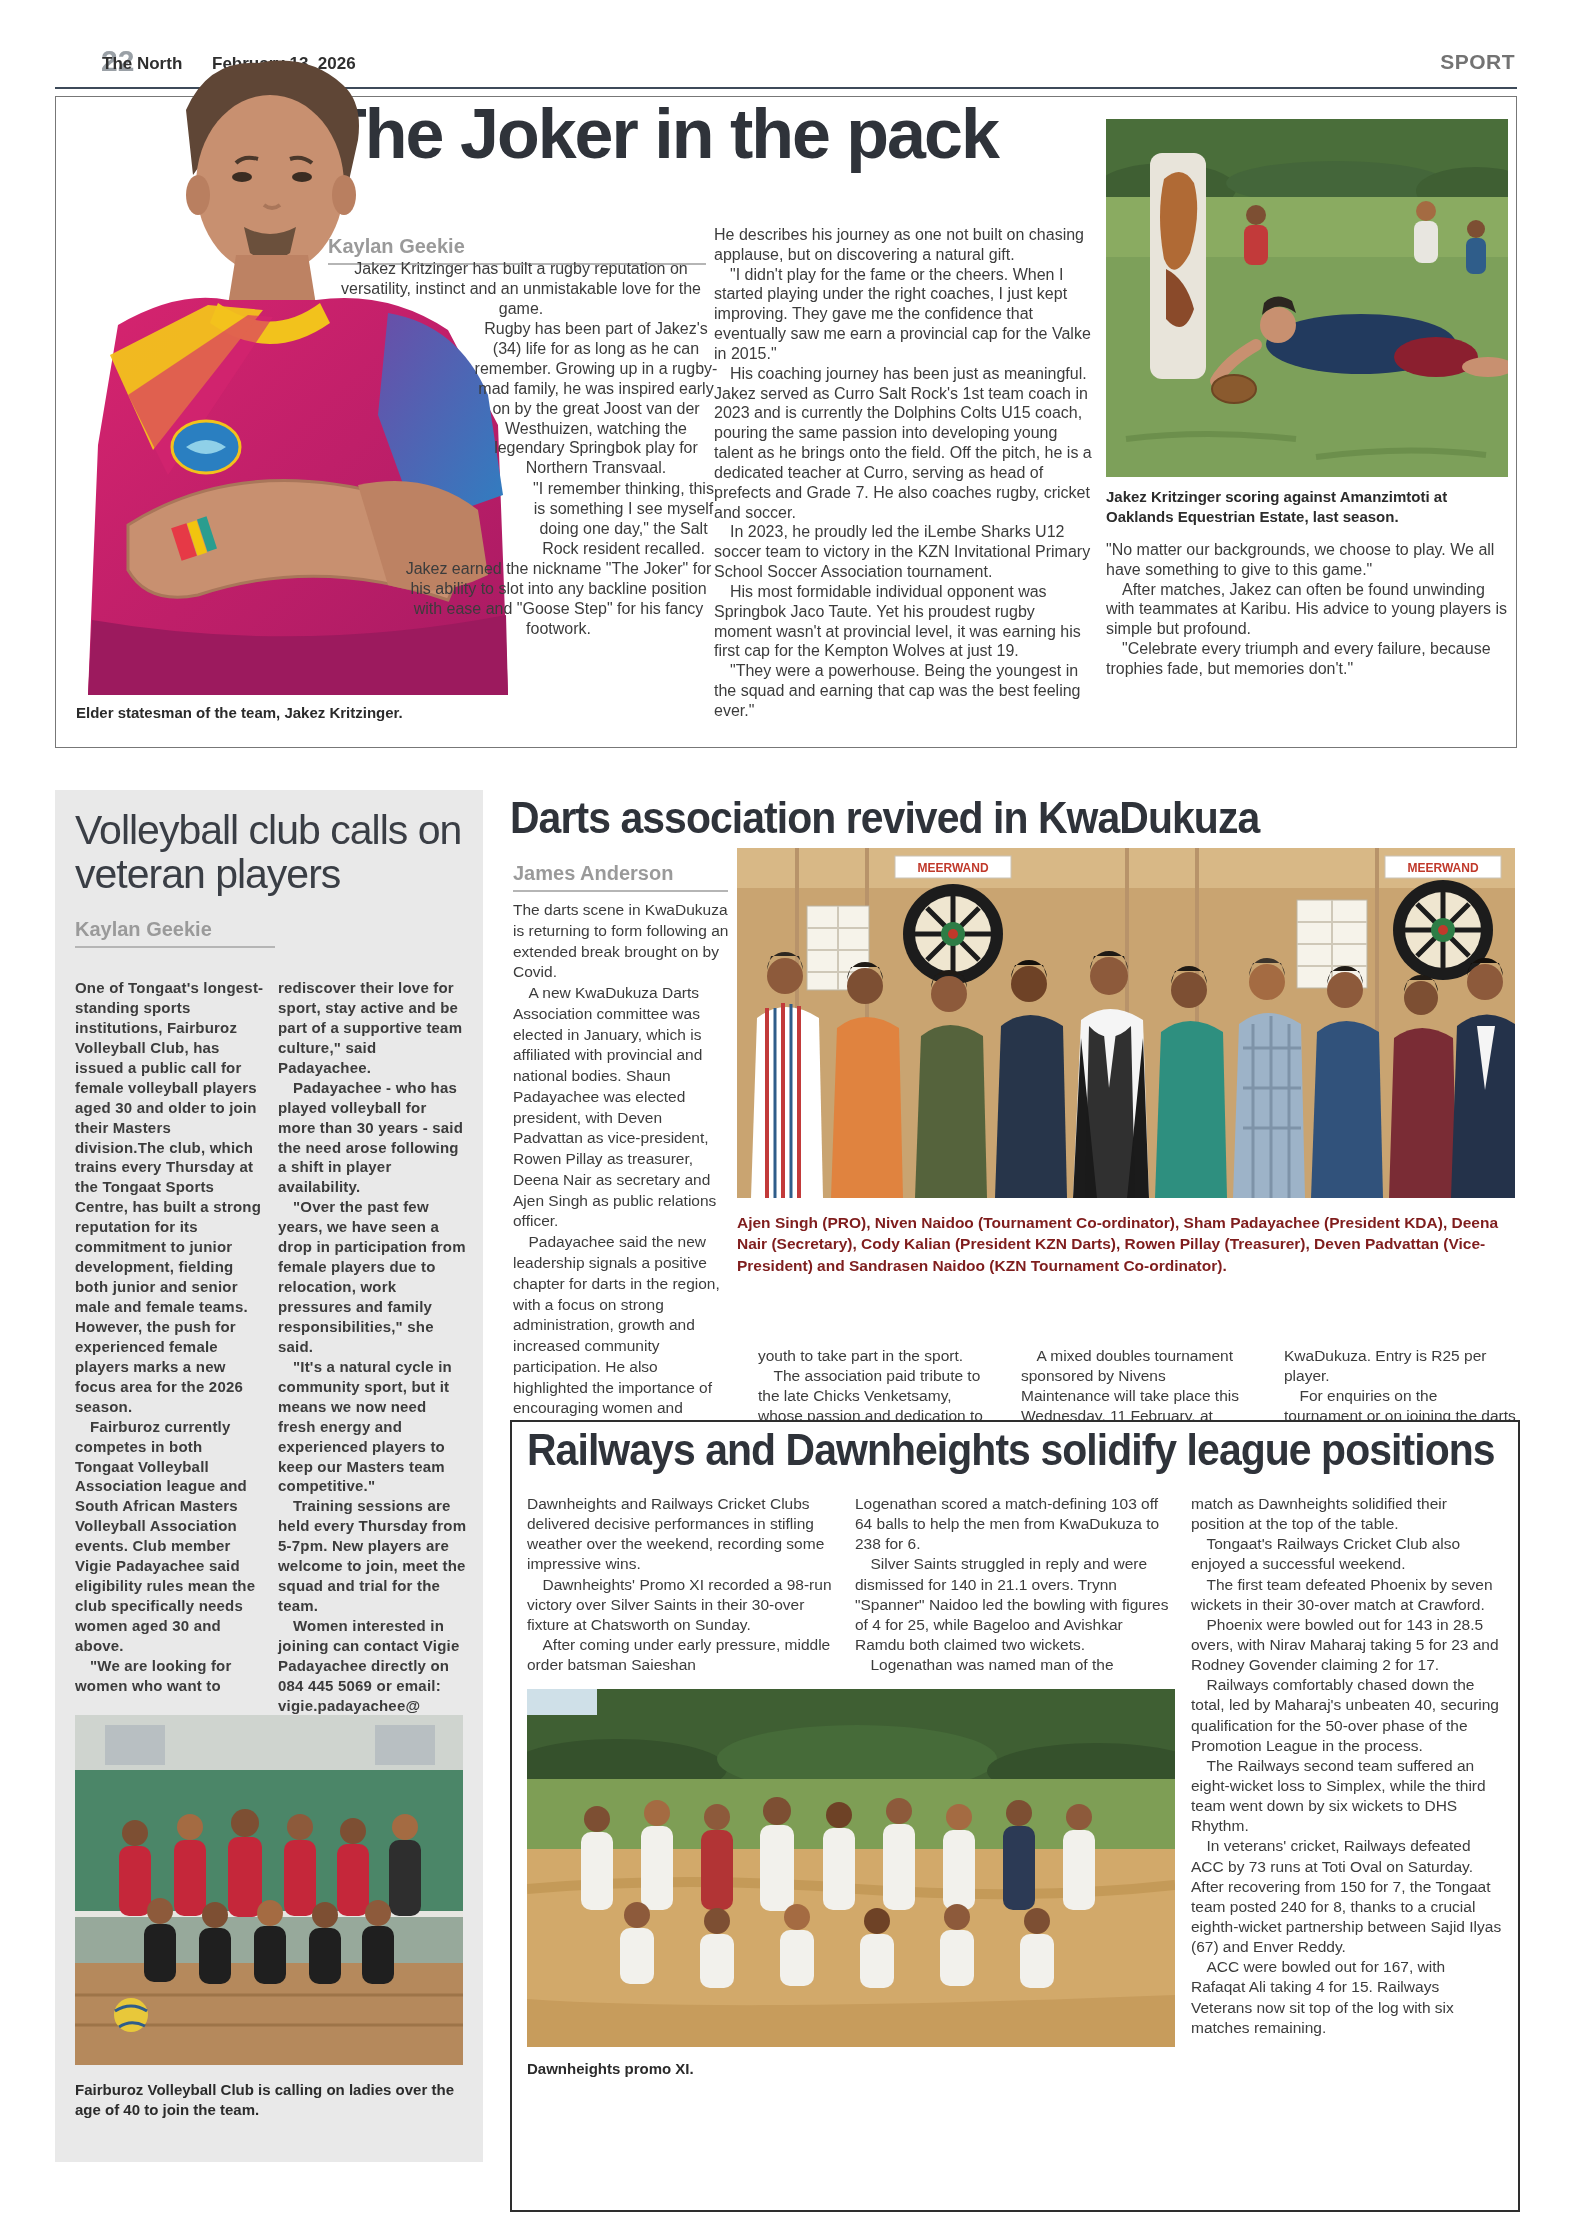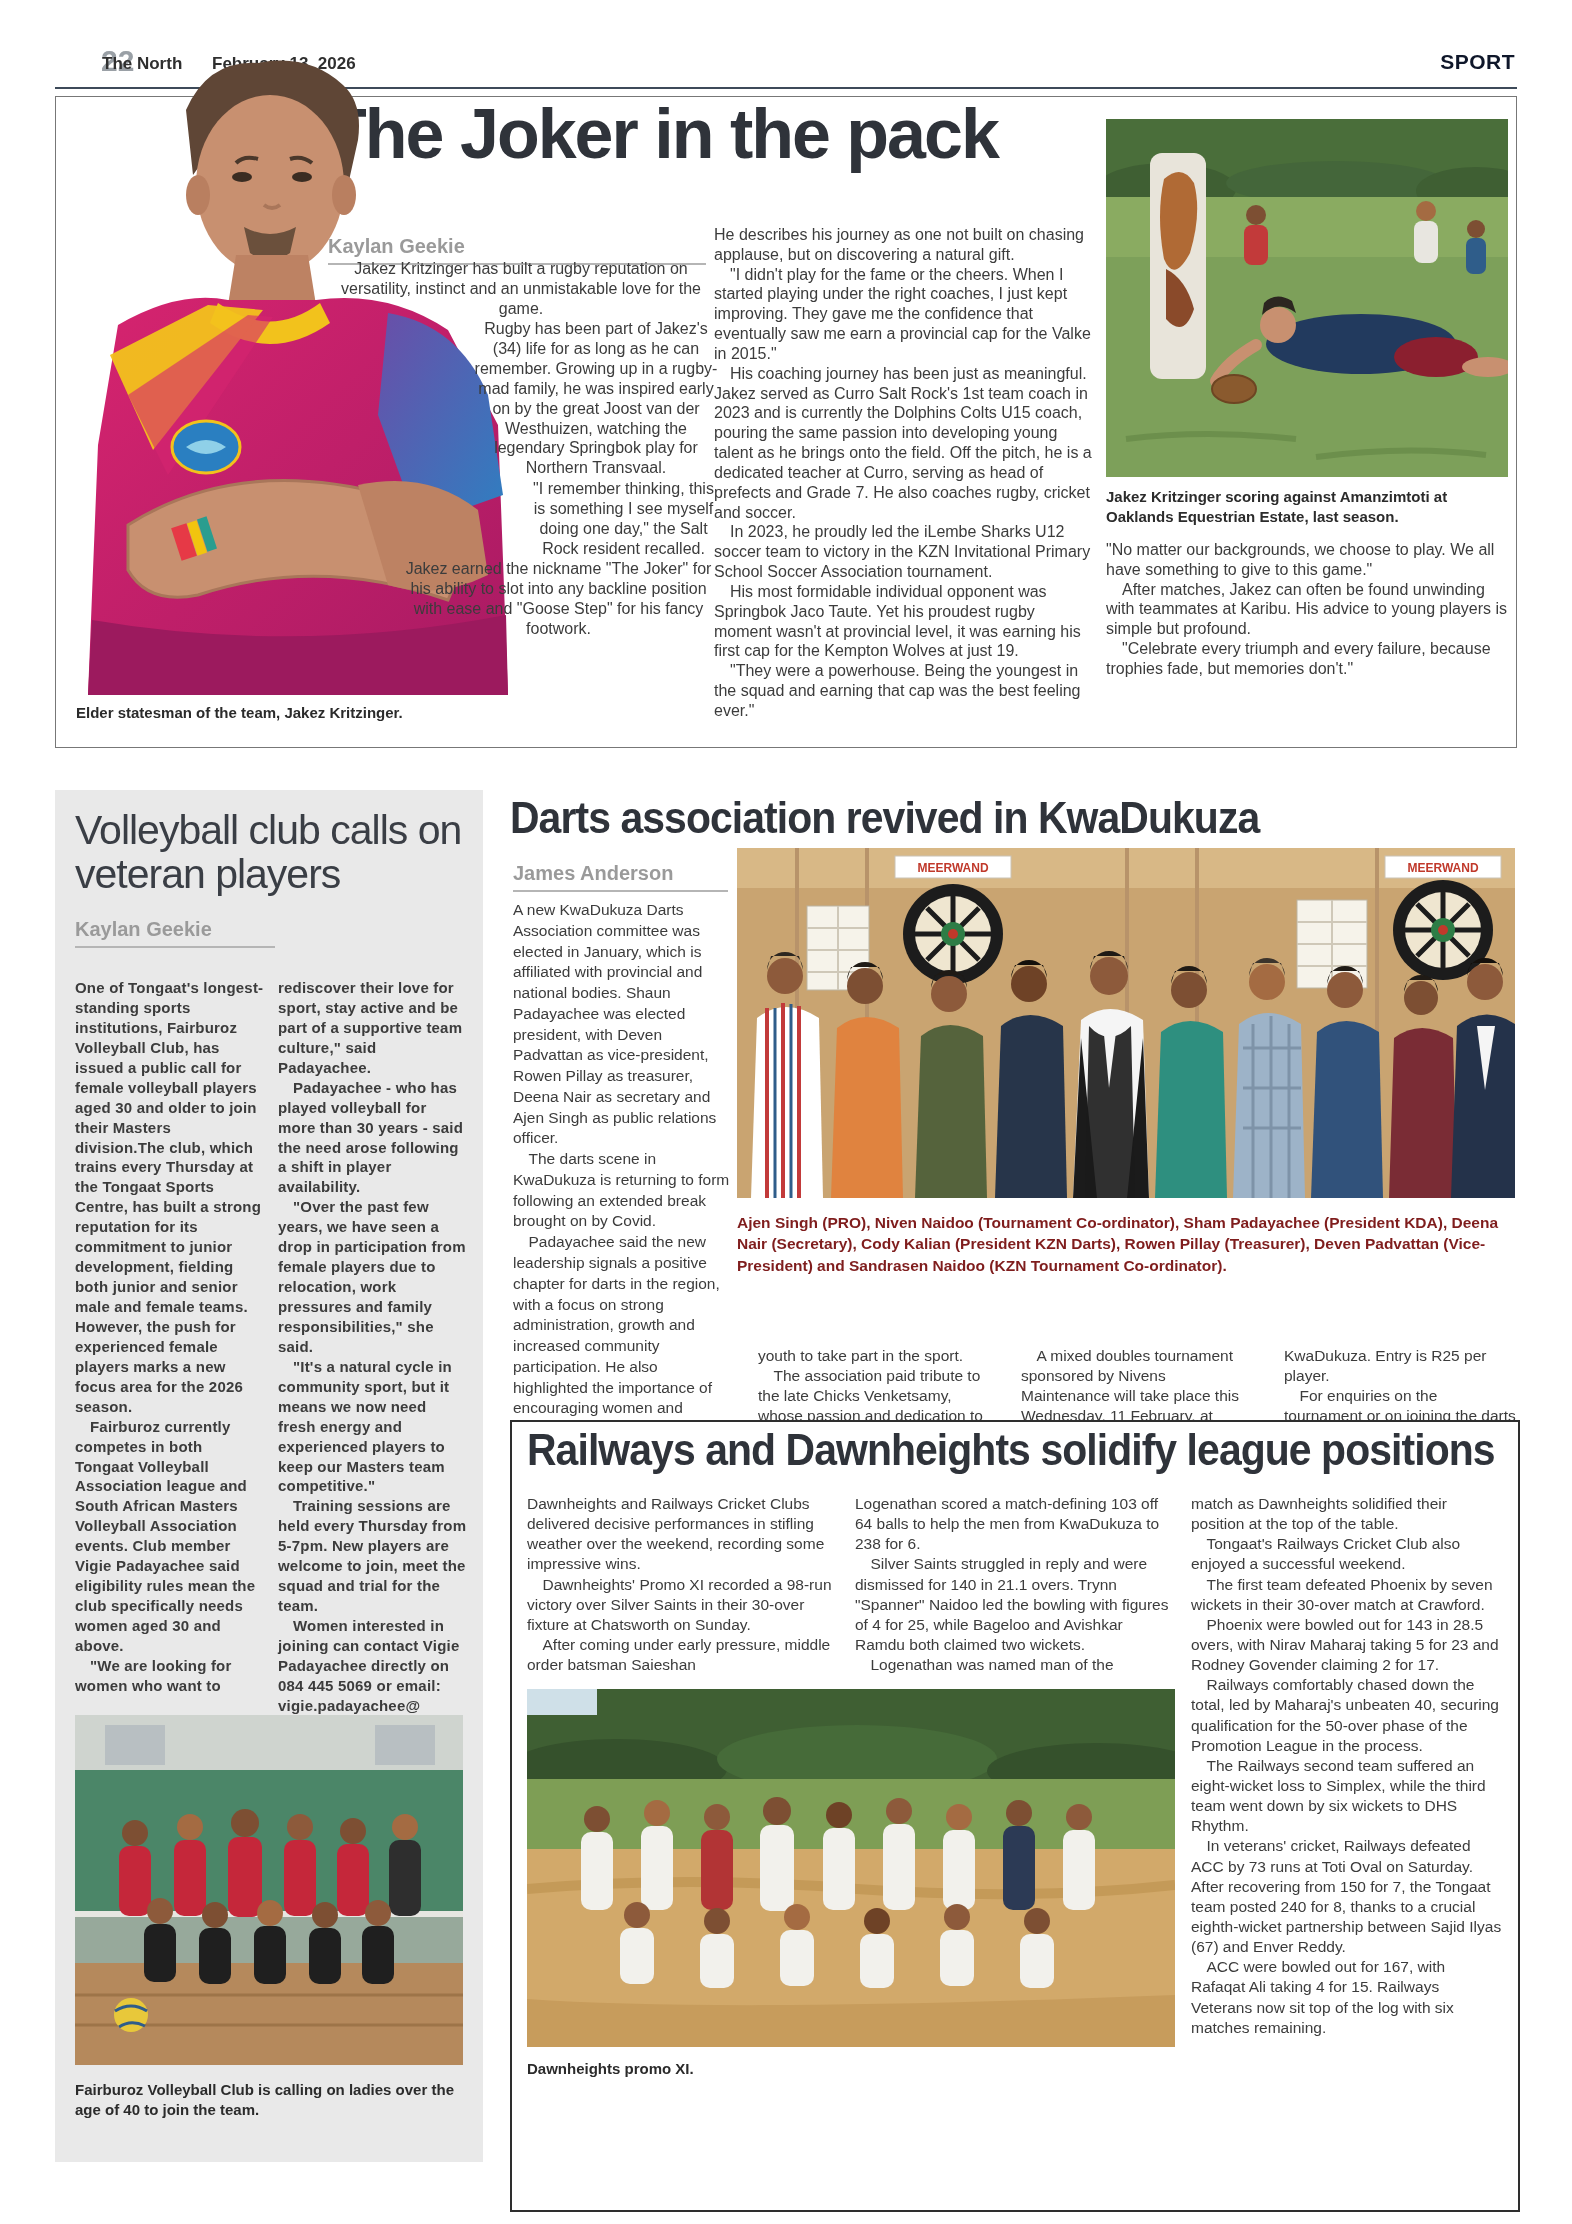--- a/index.html
+++ b/index.html
@@ -55,21 +55,21 @@
   .r-col p + p{text-indent:1em;}
 </style>
 </head>
 <body>
 
 <div id="page">
 
   <div class="abs pagenum" style="left:57px;top:44px;margin-left:44px;">22</div>
   <div class="abs masthead" style="left:102px;top:54px;">The North</div>
   <div class="abs masthead" style="left:212px;top:54px;">February 13, 2026</div>
-  <div class="abs section-label" style="right:57px;top:50px;color:#0f172a;text-align:center;">SPORT</div>
+  <div class="abs section-label" style="right:57px;top:50px;color:#737373;text-align:center;">SPORT</div>
   <div class="abs header-rule" style="left:55px;right:55px;top:87px;"></div>
 
   <div id="joker-box" class="abs" style="left:55px;top:96px;width:1460px;height:650px;">
 
     <div class="abs headline" style="left:205px;top:2px;width:800px;font-size:70px;text-align:center;">The Joker in the pack</div>
 
     <div class="abs byline" style="left:272px;top:138px;width:378px;">Kaylan Geekie</div>
 
     <div class="abs photo" style="left:2px;top:-42px;width:462px;height:640px;z-index:4;">
       <svg viewBox="0 0 462 640">
@@ -245,22 +245,22 @@
         <path d="M40 296 q16 -10 32 0 M44 312 q12 -8 26 -1" stroke="#2f5d8a" stroke-width="3" fill="none"></path>
       </svg>
     </div>
     <div class="abs caption" style="left:20px;top:1290px;width:388px;">Fairburoz Volleyball Club is calling on ladies over the age of 40 to join the team.</div>
   </div>
 
   <div class="abs headline cond" style="left:510px;top:796px;font-size:44px;letter-spacing:-1px;">Darts association revived in KwaDukuza</div>
   <div class="abs byline" style="left:513px;top:862px;width:215px;">James Anderson</div>
 
   <div id="darts-intro" class="abs" style="left:513px;top:900px;width:220px;">
+    <p>The darts scene in KwaDukuza is returning to form following an extended break brought on by Covid.</p>
     <p>A new KwaDukuza Darts Association committee was elected in January, which is affiliated with provincial and national bodies. Shaun Padayachee was elected president, with Deven Padvattan as vice-president, Rowen Pillay as treasurer, Deena Nair as secretary and Ajen Singh as public relations officer.</p>
-    <p>The darts scene in KwaDukuza is returning to form following an extended break brought on by Covid.</p>
     <p>Padayachee said the new leadership signals a positive chapter for darts in the region, with a focus on strong administration, growth and increased community participation. He also highlighted the importance of encouraging women and</p>
   </div>
 
   <div class="abs photo" style="left:737px;top:848px;width:778px;height:350px;">
     <svg viewBox="0 0 778 350">
       <rect width="778" height="350" fill="#c9a471"></rect>
       <rect width="778" height="40" fill="#d8b886"></rect>
       <path d="M60 0 V350 M130 0 V350 M390 0 V350 M460 0 V350 M640 0 V350" stroke="#b8936a" stroke-width="4"></path>
 
       <rect x="158" y="8" width="116" height="22" fill="#fff" stroke="#c9c2b4"></rect>

